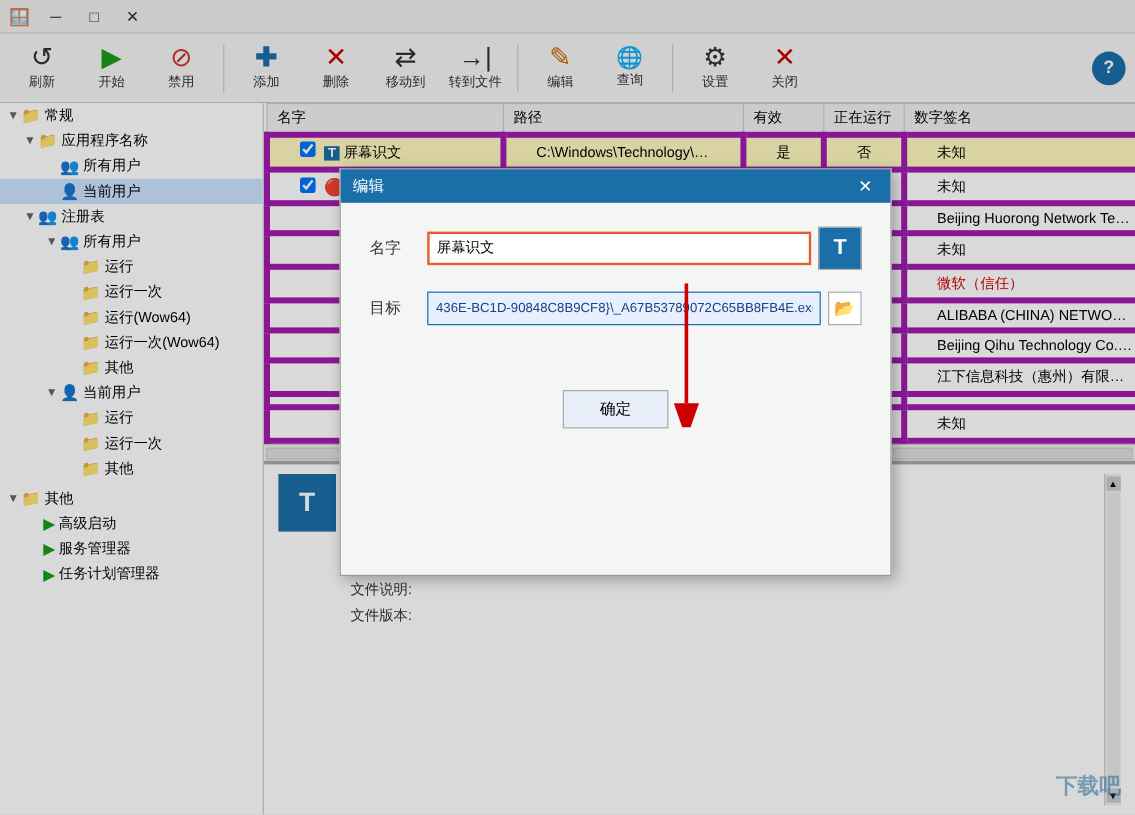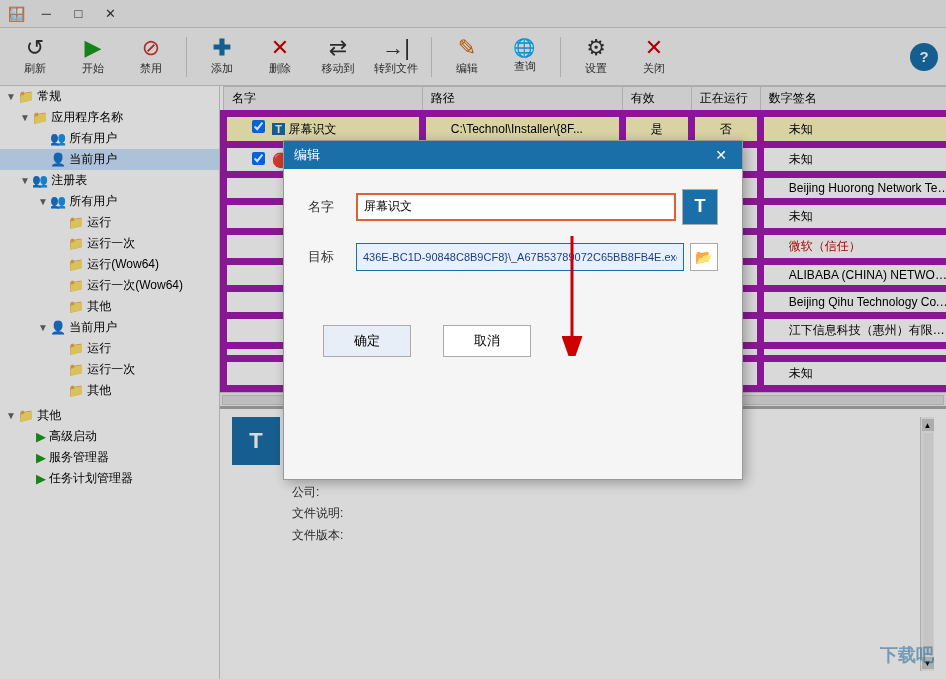--- a/index.html
+++ b/index.html
@@ -77,21 +77,21 @@
       overflow: hidden;
     }
 
     
     .data-table { width: 100%; border-collapse: collapse; font-size: 12px; background: white; }
     .data-table th {
       background: #f0f0f0; border: 1px solid #ccc; padding: 3px 8px;
       text-align: left; font-weight: normal; white-space: nowrap;
     }
     .data-table td {
-      border: 7px solid #a21caf; padding: 3px 25px; white-space: nowrap; overflow: hidden; max-width: 200px; text-overflow: ellipsis;
+      border: 5px solid #a21caf; padding: 3px 25px; white-space: nowrap; overflow: hidden; max-width: 200px; text-overflow: ellipsis;
     }
     .table-container { overflow-x: auto; flex-shrink: 0; }
     .row-highlight { background: #fff8c0; }
     .row-normal { background: white; }
 
     
     .bottom-panel {
       border-top: 3px solid #aaa;
       background: white;
       flex: 1;
@@ -152,21 +152,21 @@
     .modal-app-icon {
       width: 36px; height: 36px; background: #1a6fa8; color: white;
       display: flex; align-items: center; justify-content: center; font-size: 18px; font-weight: bold;
       border: 1px solid #aaa; flex-shrink: 0;
     }
     .modal-select {
       flex: 1; height: 28px; border: 1px solid #aaa; font-size: 12px;
       font-family: inherit; padding: 0 4px; background: white;
     }
     .modal-footer {
-      display: flex; gap: 32px;
+      display: flex; justify-content: center; gap: 32px;
       padding: 16px 39px 20px;
     }
     .modal-btn {
       width: 88px; height: 32px; border: 1px solid #aaa; background: white;
       cursor: pointer; font-size: 13px; font-family: inherit;
       display: flex; align-items: center; justify-content: center;
     }
     .modal-btn-primary { background: #e8eef8; }
 
     
@@ -359,21 +359,21 @@
           </tr>
         </thead>
         <tbody>
 
           <tr class="row-highlight">
             <td>
               <input type="checkbox" class="cb" checked="" style="">
               <span style="background:#1a6fa8;color:white;padding:0 3px;font-weight:bold;font-size:11px;">T</span>
               <span>屏幕识文</span>
             </td>
-            <td>C:\Technol\Installer\{8F...</td>
+            <td>C:\Windows\Technology\{8F...</td>
             <td>是</td>
             <td>否</td>
             <td>未知</td>
           </tr>
 
           <tr class="row-normal">
             <td>
               <input type="checkbox" class="cb" checked="" style="">
               <span style="color:#cc3333;font-size:14px;">🔴</span>
               <span>FastStone Capture</span>
@@ -515,16 +515,15 @@
           <marker id="arrowhead" markerWidth="10" markerHeight="7" refX="0" refY="3.5" orient="auto">
             <polygon points="0 0, 10 3.5, 0 7" fill="#cc0000"></polygon>
           </marker>
         </defs>
         <line x1="40" y1="0" x2="40" y2="100" stroke="#cc0000" stroke-width="3" marker-end="url(#arrowhead)"></line>
       </svg>
     </div>
 
     <div class="modal-footer">
       <button class="modal-btn modal-btn-primary">确定</button>
-      <button class="modal-btn">取消</button>
     </div>
   </div>
 </div>
 
 </body></html>

